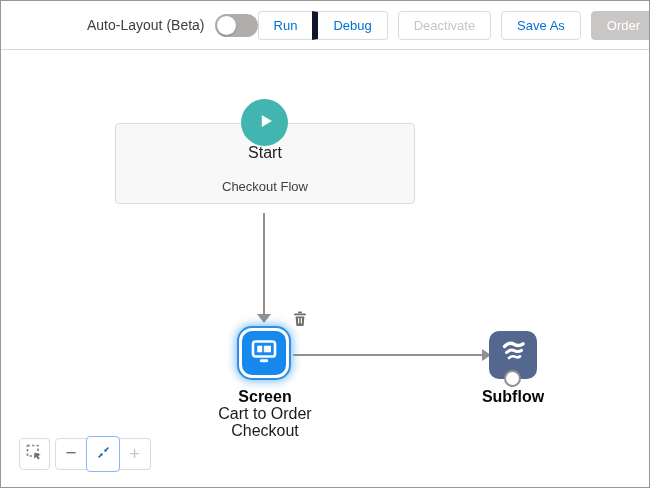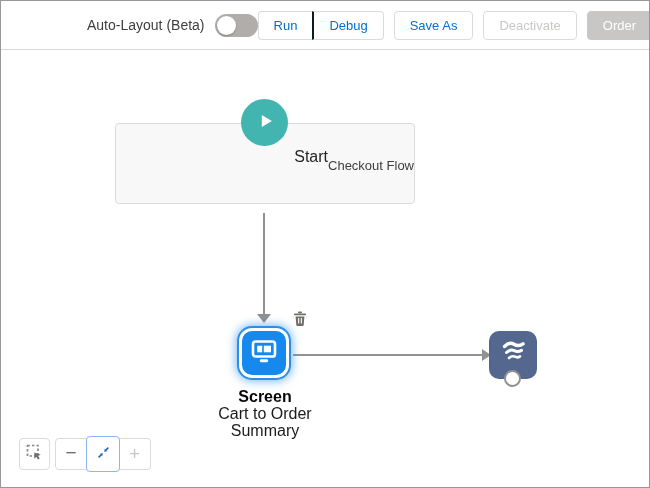--- a/index.html
+++ b/index.html
@@ -28,32 +28,32 @@
   }
   .toolbar-buttons { margin-left:auto; margin-right:8px; display:flex; align-items:center; gap:10px; }
   .btn {
     height:29px; border:1px solid #dddbda; border-radius:4px; background:#fff;
     font-family:"Liberation Sans", sans-serif; font-size:13px; color:#0070d2;
     padding:0 15px; cursor:pointer; white-space:nowrap;
   }
   .btn-group { display:flex; }
   .btn-group .btn { border-radius:0; border-right-width:0; }
   .btn-group .btn:first-child { border-radius:4px 0 0 4px; }
-  .btn-group .btn:last-child { border-radius:0 4px 4px 0; border-right-width:1px; border-left:2px solid #0f172a; }
+  .btn-group .btn:last-child { border-radius:0 4px 4px 0; border-right-width:1px; border-left:6px solid #0f172a; }
   .btn.disabled { color:#c9c7c5; cursor:default; }
   .btn.primary-disabled { background:#c9c7c5; border-color:#c9c7c5; color:#ffffff; cursor:default; }
 
   
   .canvas { position:absolute; left:0; top:49px; width:650px; height:439px; background:#fff; }
 
   
   .start-card {
     position:absolute; left:114px; top:73px; width:300px; height:81px;
     background:#f9f8f8; border:1px solid #dddbda; border-radius:4px;
-    display:flex; flex-direction:row; align-items:center; justify-content:flex-end;
+    display:flex; flex-direction:column; align-items:center; justify-content:flex-end;
     padding-bottom:9px; cursor:pointer;
   }
   .start-title { font-size:16px; color:#242424; margin-bottom:5px; }
   .start-subtitle { font-size:13px; color:#3e3e3c;margin-top:12px; }
   .play-circle {
     position:absolute; left:240px; top:49px; width:47px; height:47px;
     border-radius:50%; background:#42b5b0; display:flex; align-items:center; justify-content:center;
     cursor:pointer;
   }
 
@@ -125,22 +125,22 @@
       <span class="auto-layout-label">Auto-Layout (Beta)</span>
       <div class="toggle">
         <div class="knob"></div>
       </div>
     </div>
     <div class="toolbar-buttons">
       <div class="btn-group">
         <button class="btn">Run</button>
         <button class="btn">Debug</button>
       </div>
+      <button class="btn disabled">Deactivate</button>
       <button class="btn">Save As</button>
-      <button class="btn disabled">Deactivate</button>
       <button class="btn primary-disabled">Order</button>
     </div>
   </div>
 
   <div class="canvas">
 
     <div class="start-card">
       <div class="start-title">Start</div>
       <div class="start-subtitle">Checkout Flow</div>
     </div>
@@ -170,37 +170,38 @@
         <svg width="32" height="32" viewBox="0 0 32 32">
           <rect x="5" y="6.5" width="22" height="15" rx="2.6" fill="none" stroke="#ffffff" stroke-width="2.6"></rect>
           <rect x="9.2" y="10.7" width="5" height="6.6" fill="#ffffff"></rect>
           <rect x="15.8" y="10.7" width="7.2" height="6.6" fill="#ffffff"></rect>
           <rect x="11.8" y="24.3" width="8.4" height="2.9" rx="1.4" fill="#ffffff"></rect>
         </svg>
       </span>
     </div>
     <div class="node-label screen-label">
       <div class="node-type">Screen</div>
-      <div>Cart to Order Summary</div>
+      <div>Cart to Order Checkout</div>
     </div>
 
     <div class="connector h-line"></div>
     <div class="h-arrowhead"></div>
 
     <div class="subflow-icon">
       <span>
         <svg width="32" height="32" viewBox="0 0 32 32" fill="none">
           <path d="M7.5 9.5 Q12.5 4.5 17 7.2 T26 6.8" stroke="#ffffff" stroke-width="3.4" stroke-linecap="round"></path>
           <path d="M9.5 15.5 Q13.5 11.8 17.2 13.7 T24.5 13.4" stroke="#ffffff" stroke-width="3" stroke-linecap="round"></path>
           <path d="M12 21 Q15 18.3 17.8 19.7 T23 19.4" stroke="#ffffff" stroke-width="2.6" stroke-linecap="round"></path>
         </svg>
       </span>
     </div>
     <div class="subflow-port"></div>
     <div class="node-label subflow-label">
+      <div class="node-type">Subflow</div>
     </div>
 
     <div class="canvas-controls">
       <div class="ctl-btn select-btn">
         <span>
           <svg width="17" height="17" viewBox="0 0 17 17">
             <rect x="1.5" y="1.5" width="10.5" height="10.5" fill="none" stroke="#8c8984" stroke-width="1.7" stroke-dasharray="2.4 2.1"></rect>
             <path d="M8.4 8.4l6.4 2.3-2.8 1.1 1.7 2.8-1.7 1-1.7-2.9-2.1 2z" fill="#706e6b"></path>
           </svg>
         </span>

